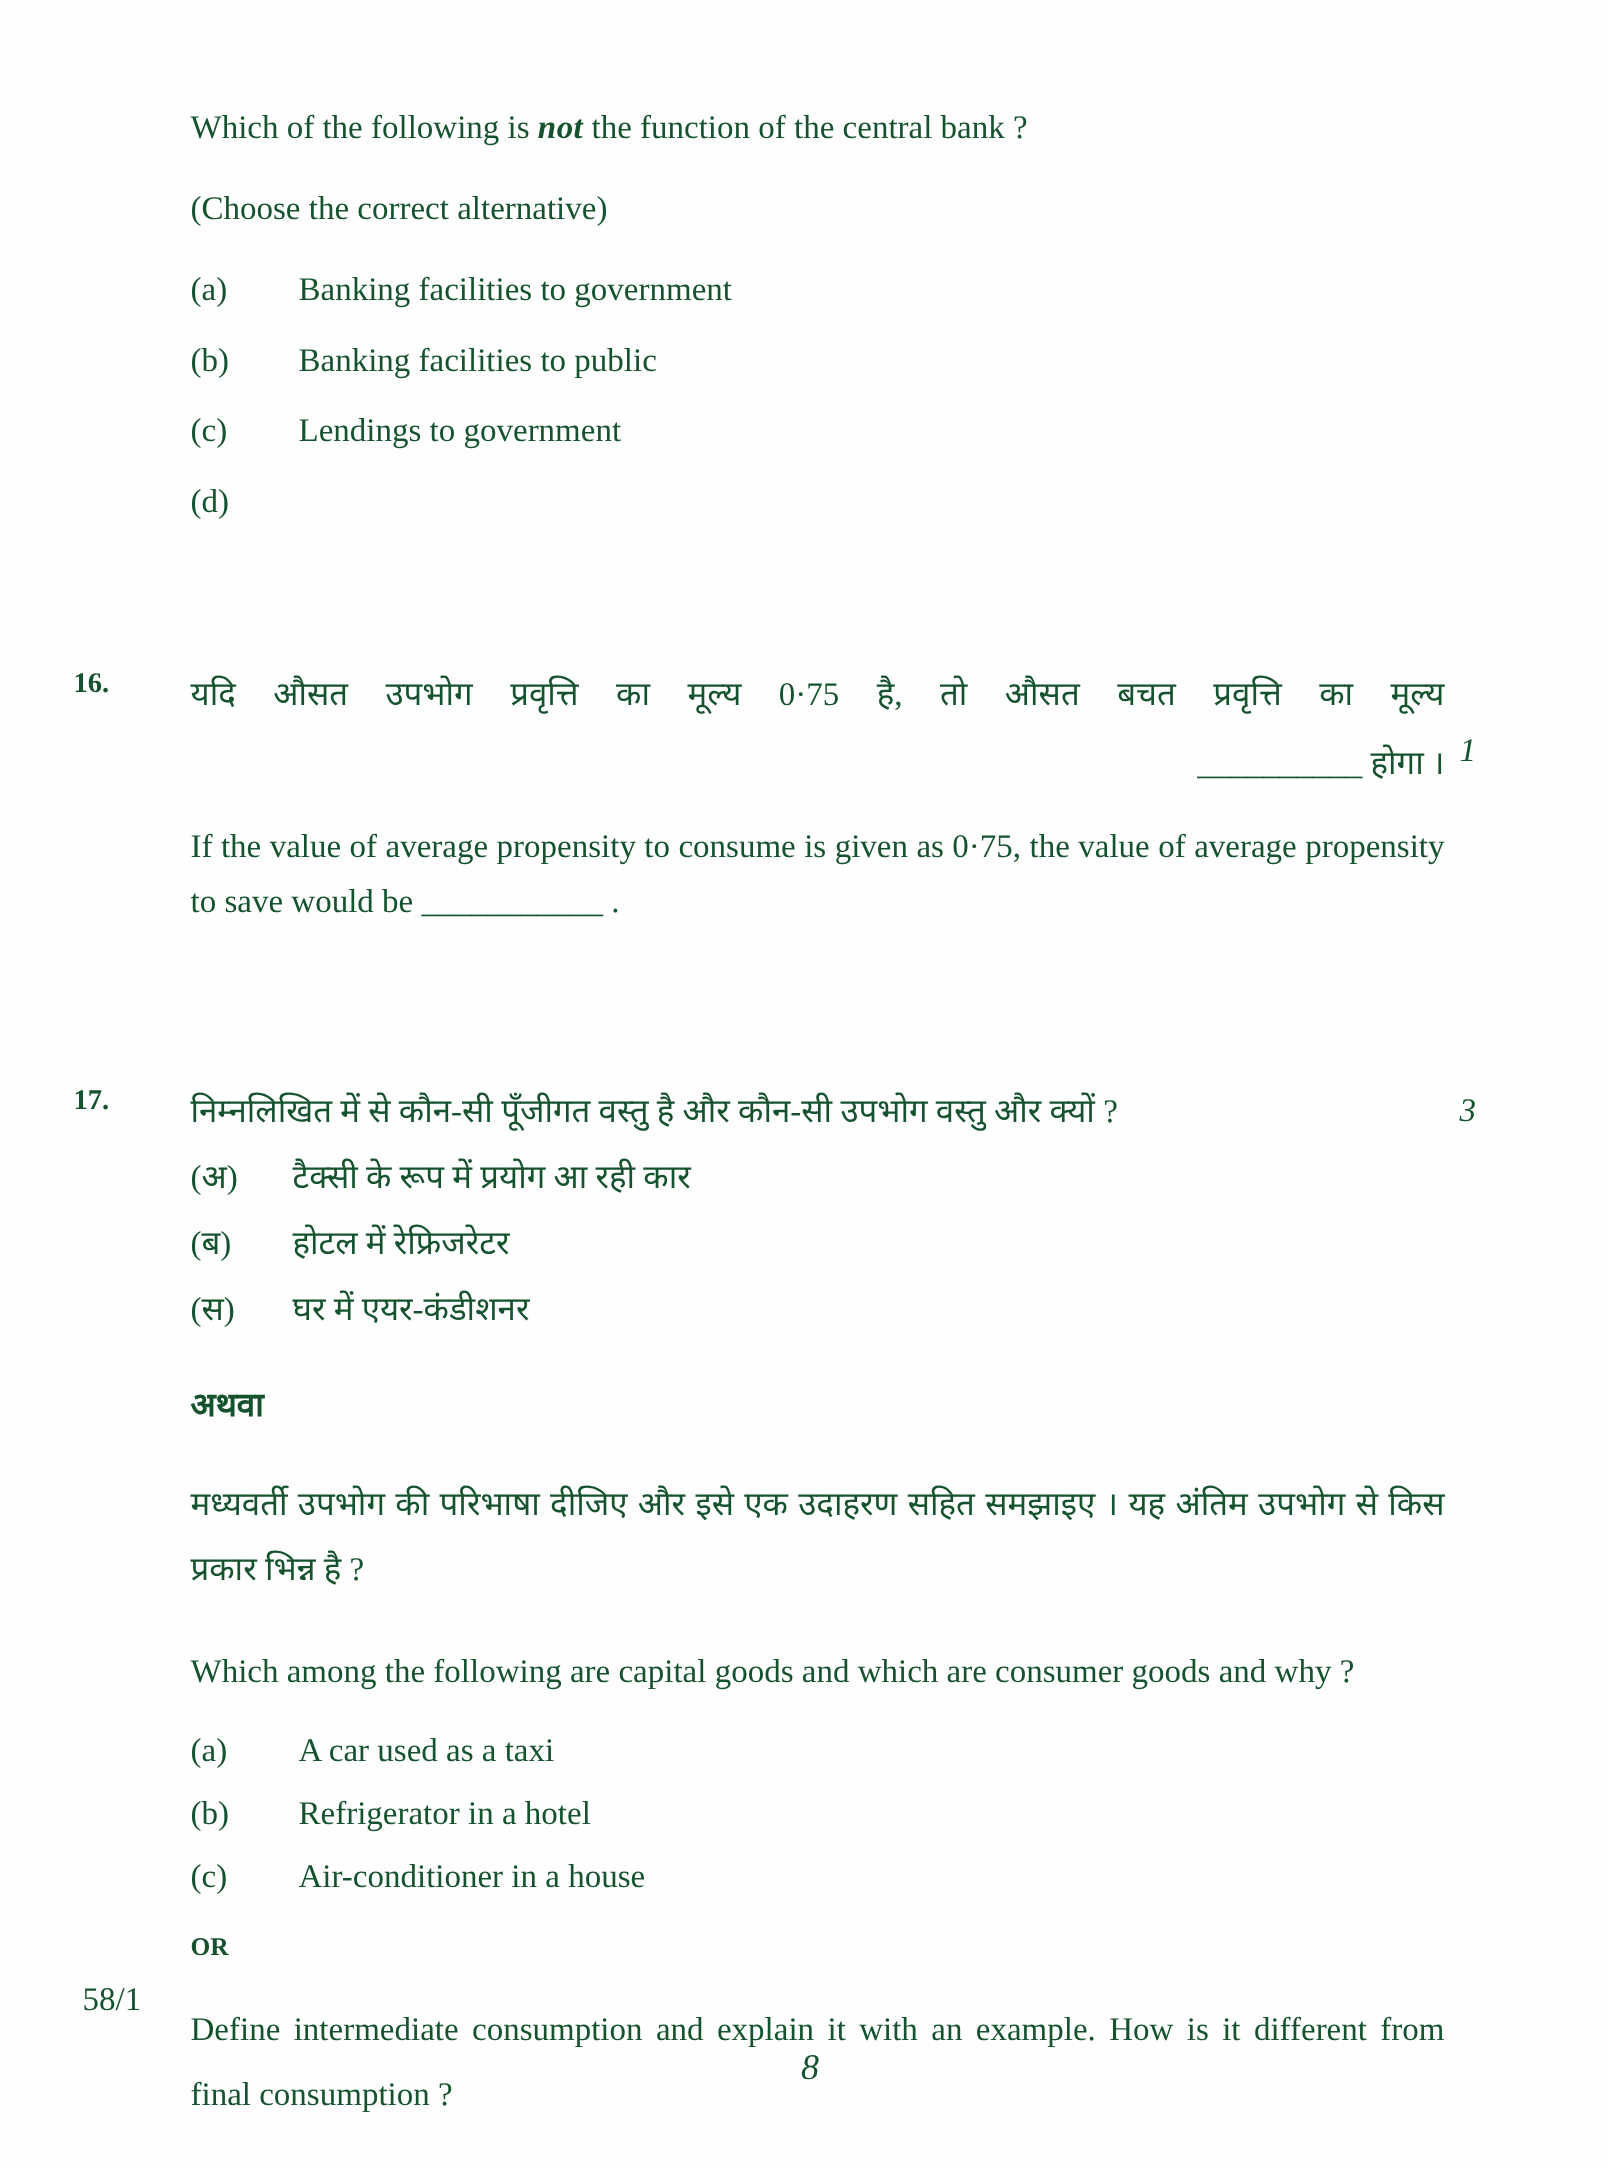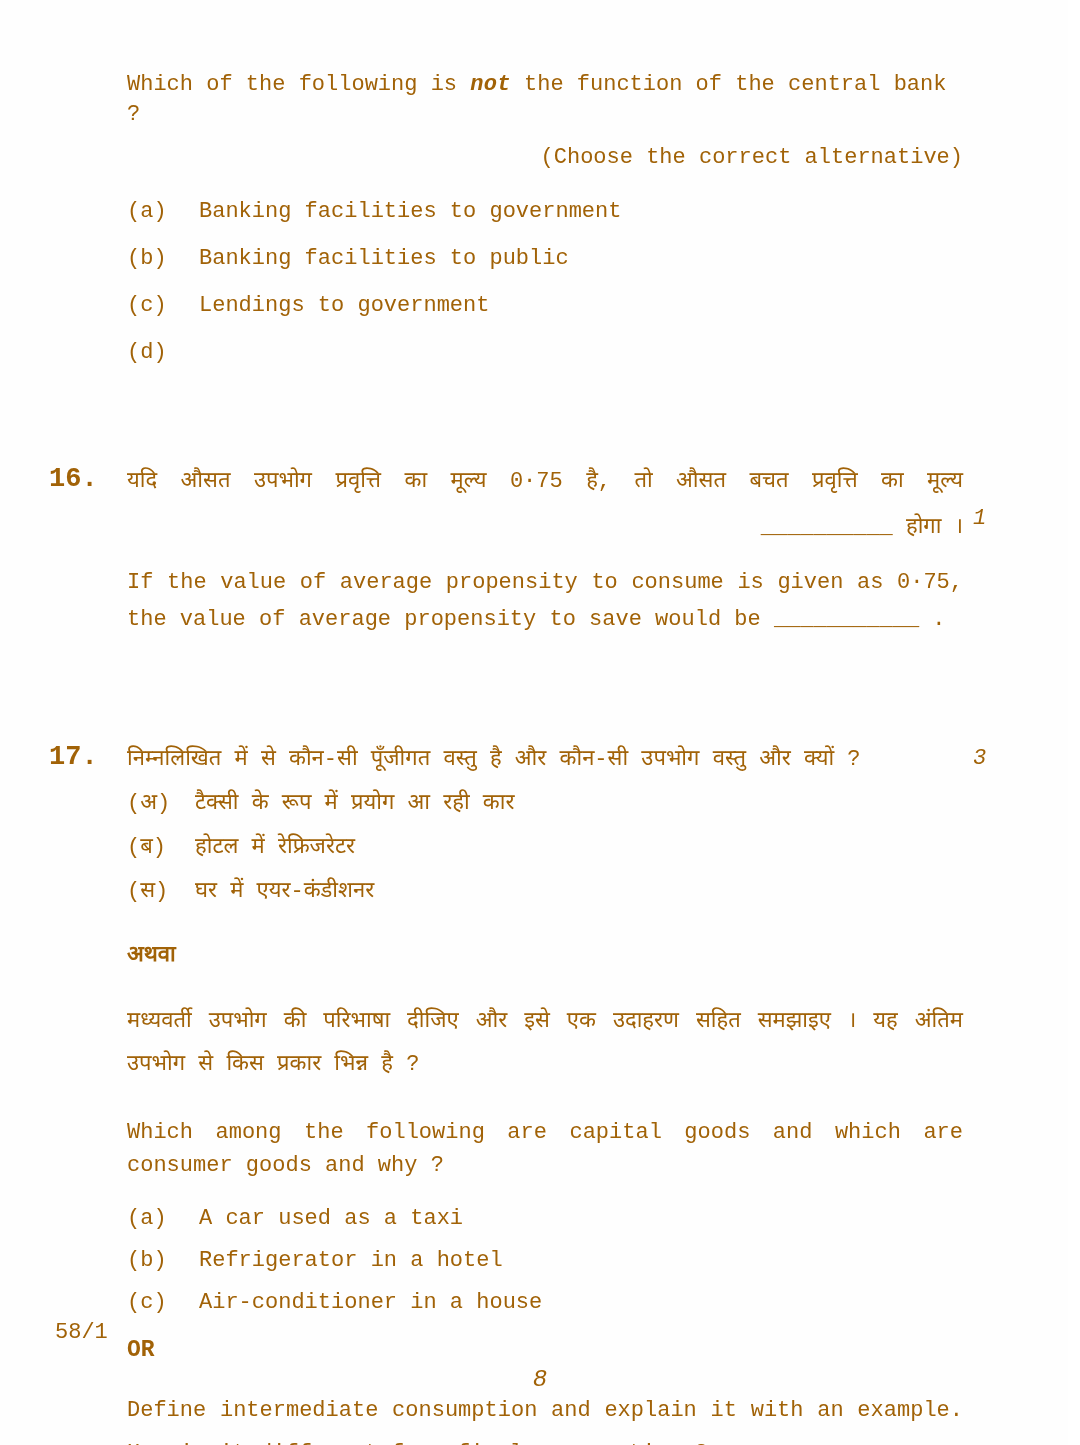--- a/index.html
+++ b/index.html
@@ -2,64 +2,64 @@
 <html><head>
 <meta charset="utf-8">
 <style>
   * { box-sizing: border-box; }
   html, body { margin: 0; padding: 0; background: #ffffff; }
   .page {
     position: relative;
     width: 1068px;
     height: 1445px;
     background: #fefefe;
-    font-family: Liberation Mono, monospace;
+    font-family: Liberation Serif, serif;
     font-size: 22px;
-    color: #a16207;
+    color: #14532d;
     overflow: hidden;
   }
   .content { position: relative; margin: 0 105px 0 127px; padding-top: 70px; }
   .qblock { position: relative; }
   .qnum {
     position: absolute;
     left: -78px;
     top: 0;
     width: 70px;
     font-weight: bold;
-    font-size: 27px;
+    font-size: 19px;
   }
   .marks {
     position: absolute;
     right: -50px;
     font-style: italic;
     font-size: 22px;
     width: 40px;
     text-align: left;
   }
   .line { line-height: 30px; margin: 0; }
   .hline { line-height: 36px; margin: 0; }
   .opt-row { display: flex; margin-top: 17px; line-height: 30px; }
   .opt-row.hindi { margin-top: 8px; line-height: 36px; }
   .opt-label { flex: 0 0 72px; }
   .opt-label.hindi { flex: 0 0 68px; }
-  .subtitle { margin-top: 13px; text-align: right; }
+  .subtitle { margin-top: 24px; }
   .gap-lg { margin-top: 96px; }
   .gap-md { margin-top: 104px; }
   .justify { text-align: justify; }
   .justify-last { text-align: justify; text-align-last: justify; }
   .para-en { line-height: 37px; margin: 18px 0 0 0; }
   .para-en-tight { line-height: 33px; margin: 30px 0 0 0; }
   .para-hi { line-height: 43px; margin: 26px 0 0 0; }
   .center-head {
     text-align: left;
     font-weight: bold;
     margin-top: 28px;
     line-height: 36px;
   }
-  .center-head.en { margin-top: 16px; font-size: 23px; line-height: 32px; }
+  .center-head.en { margin-top: 16px; font-size: 17px; line-height: 32px; }
   .define-para { line-height: 43px; margin: 10px 0 0 0; }
   .footer-code {
     position: absolute;
     left: 55px;
     top: 1320px;
     font-size: 22px;
   }
   .footer-page {
     position: absolute;
     left: 0;

